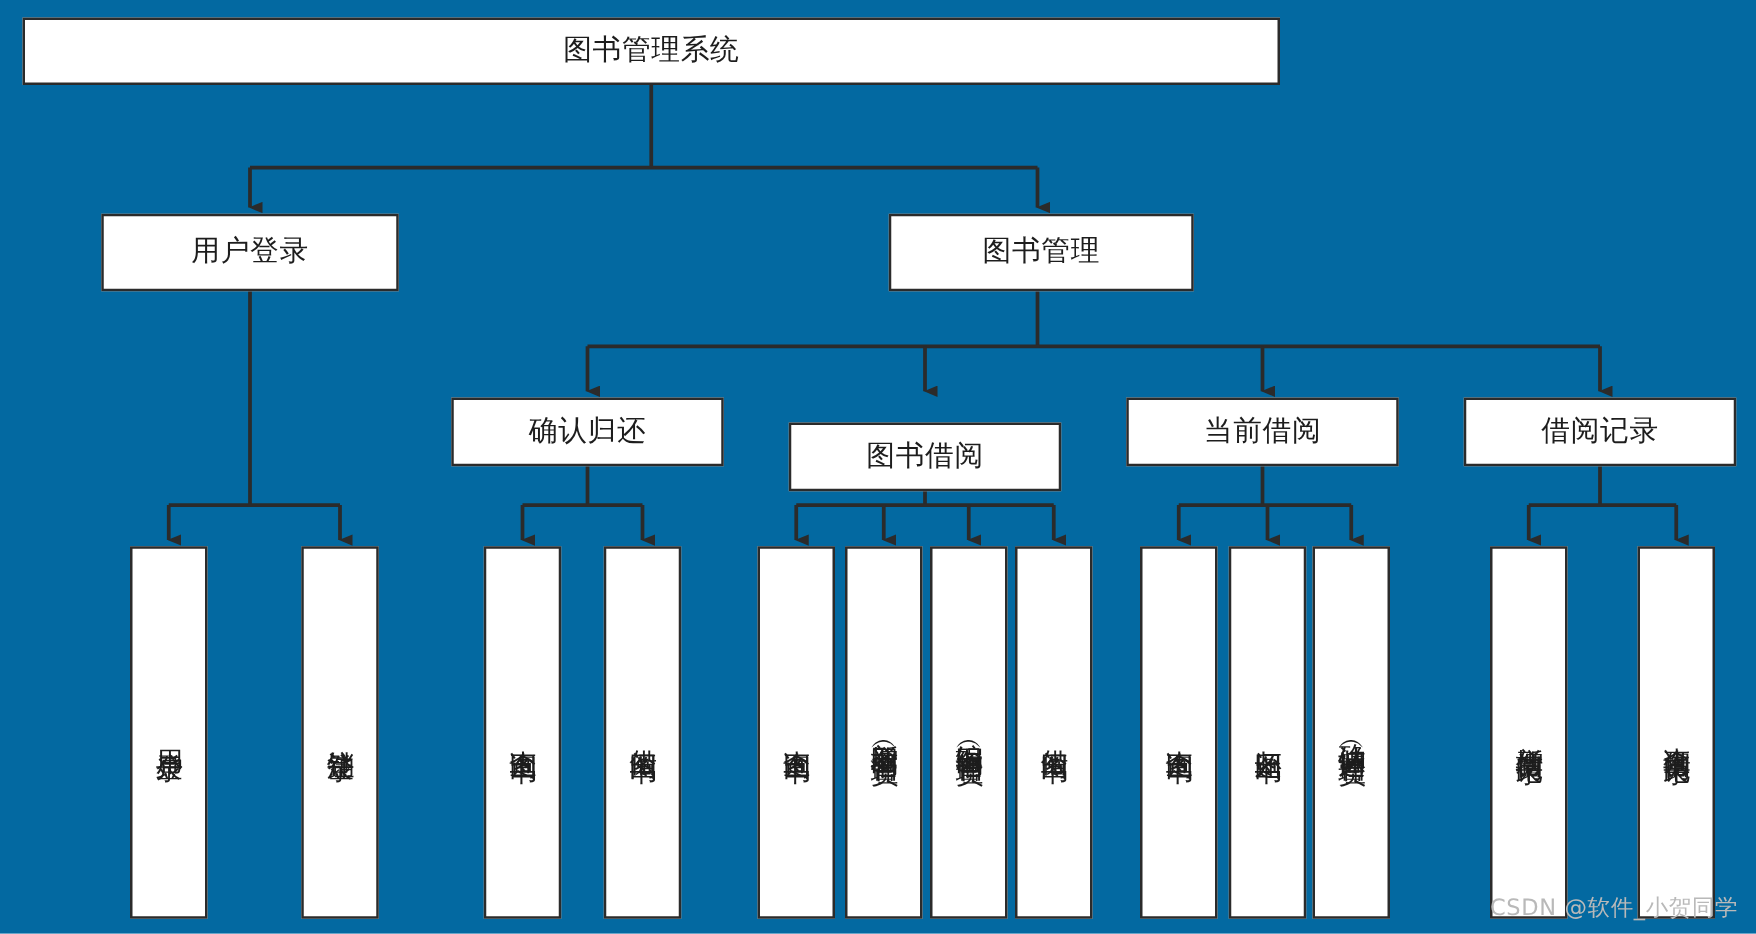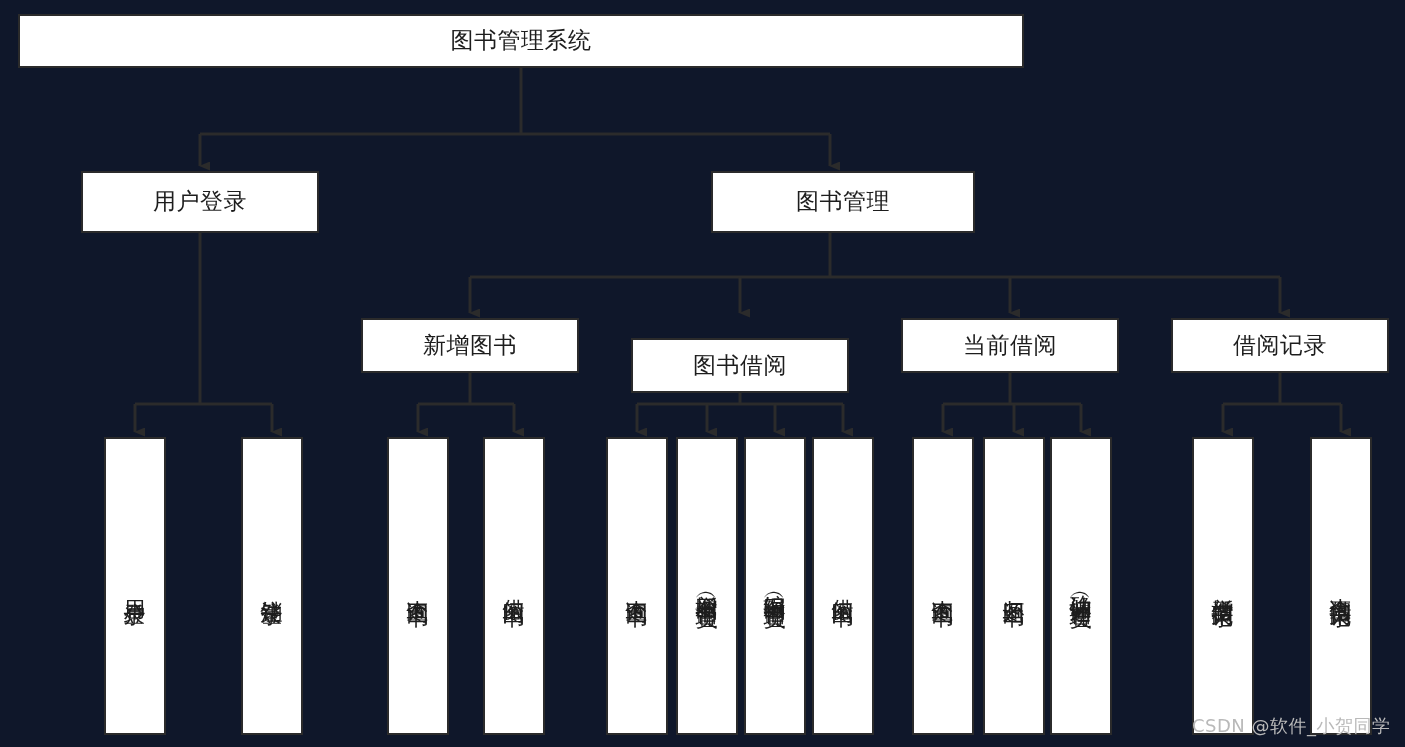--- a/index.html
+++ b/index.html
@@ -67,21 +67,21 @@
     font-size: 18px;
     color: #b9b9b9;
     white-space: nowrap;
     user-select: none;
     letter-spacing: 0.5px;
   }
 </style>
 </head>
 <body>
 
-<div id="canvas" style="background: #0f172a;">
+<div id="canvas" style="background: #0369a1;">
 
   <svg id="edges" viewBox="0 0 1405 747" xmlns="http://www.w3.org/2000/svg">
     <defs>
       <marker id="arrow" markerWidth="9" markerHeight="11" refX="4.5" refY="10" orient="auto" markerUnits="userSpaceOnUse">
         <path d="M0,0 L9,0 L4.5,11 Z" fill="#2b2b2b"></path>
       </marker>
     </defs>
     <g stroke="#2b2b2b" stroke-width="3" fill="none" stroke-linecap="butt">
 
       <path d="M521,68 L521,134"></path>
@@ -126,26 +126,26 @@
     </g>
   </svg>
 
   <div class="node horiz root" id="node-root" style="left: 18px; top: 14px; width: 1006px; height: 54px; border-color: rgb(43, 43, 43); color: rgb(29, 29, 29);">
     <span class="label">图书管理系统</span>
   </div>
 
   <div class="node horiz" id="node-l2-0" style="left: 81px; top: 171px; width: 238px; height: 62px; border-color: rgb(43, 43, 43); color: rgb(29, 29, 29);">
     <span class="label">用户登录</span>
   </div>
-  <div class="node horiz" id="node-l2-1" style="left: 711px; top: 171px; width: 264px; height: 62px; border-color: rgb(43, 43, 43); color: rgb(29, 29, 29);">
+  <div class="node horiz" id="node-l2-1" style="left: 711px; top: 171px; width: 244px; height: 62px; border-color: rgb(43, 43, 43); color: rgb(29, 29, 29);">
     <span class="label">图书管理</span>
   </div>
 
   <div class="node horiz" id="node-l3-0" style="left: 361px; top: 318px; width: 218px; height: 55px; border-color: rgb(43, 43, 43); color: rgb(29, 29, 29);">
-    <span class="label">新增图书</span>
+    <span class="label">确认归还</span>
   </div>
   <div class="node horiz" id="node-l3-1" style="left: 631px; top: 318px; width: 218px; height: 55px; border-color: rgb(43, 43, 43); color: rgb(29, 29, 29); margin-top: 20px;">
     <span class="label">图书借阅</span>
   </div>
   <div class="node horiz" id="node-l3-2" style="left: 901px; top: 318px; width: 218px; height: 55px; border-color: rgb(43, 43, 43); color: rgb(29, 29, 29);">
     <span class="label">当前借阅</span>
   </div>
   <div class="node horiz" id="node-l3-3" style="left: 1171px; top: 318px; width: 218px; height: 55px; border-color: rgb(43, 43, 43); color: rgb(29, 29, 29);">
     <span class="label">借阅记录</span>
   </div>

